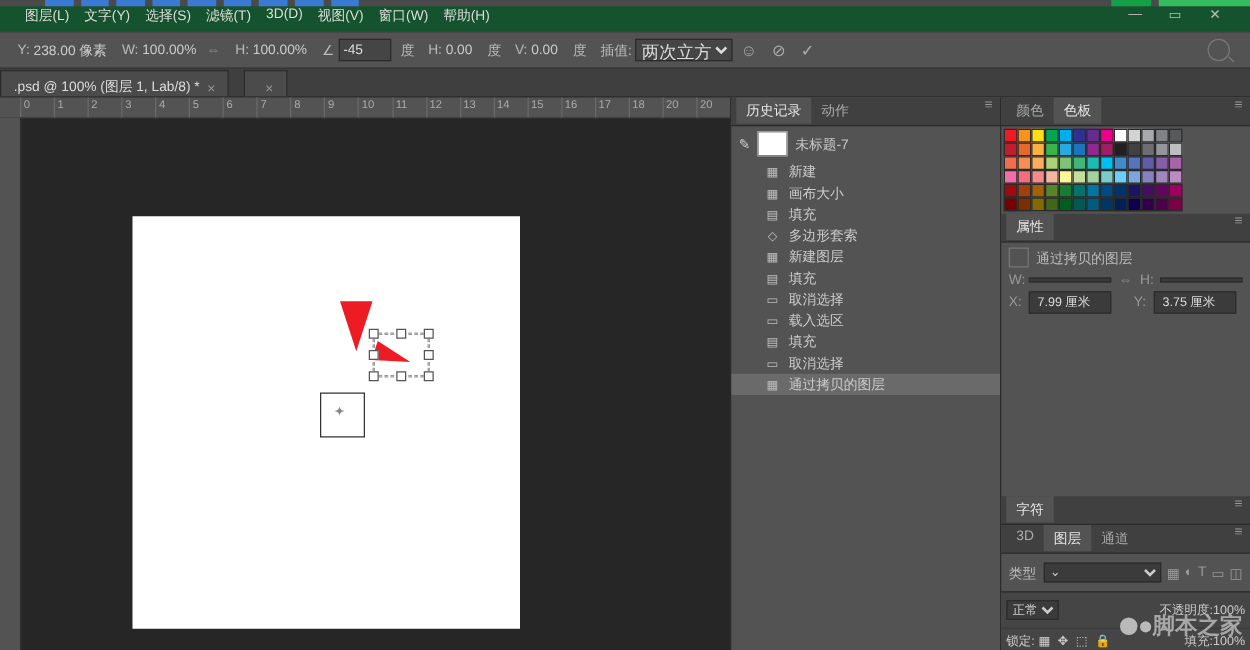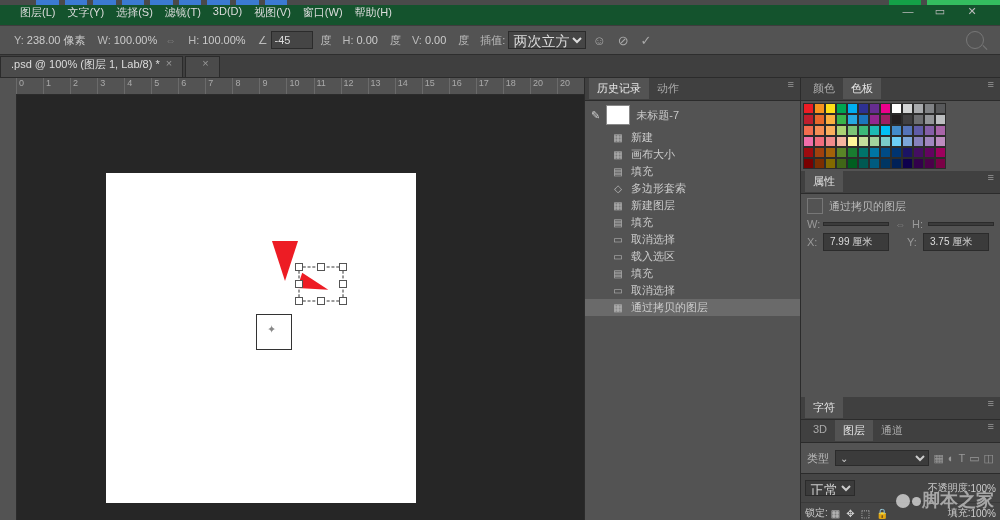--- a/index.html
+++ b/index.html
@@ -19,21 +19,21 @@
   .optbar .val{margin-right:4px}
   .optbar .link{margin:0 4px;color:#888}
   .optbar input.ang{width:34px;height:16px;background:#454545;border:1px solid #2b2b2b;color:#ddd;font-size:11px;padding:0 3px}
   .optbar select{height:18px;background:#454545;color:#ddd;border:1px solid #2b2b2b;font-size:14px}
   .optbar .ico{margin:0 6px;color:#aaa;font-size:13px}
   .optbar .spacer{flex:1}
   .optbar .search{width:16px;height:16px;border:1px solid #777;border-radius:50%;position:relative;margin-right:10px}
   .optbar .search::after{content:"";position:absolute;width:6px;height:1px;background:#777;right:-5px;bottom:0;transform:rotate(45deg)}
   
   .tabbar{height:22px;background:#3f3f3f;display:flex;align-items:flex-end;border-bottom:1px solid #2b2b2b}
-  .tab{height:20px;padding:0 10px;margin-right:2px;background:#4b4b4b;border:1px solid #2b2b2b;border-bottom:none;display:flex;align-items:flex-start;color:#ddd;font-size:11px}
+  .tab{height:20px;padding:0 10px;margin-right:12px;background:#4b4b4b;border:1px solid #2b2b2b;border-bottom:none;display:flex;align-items:flex-end;color:#ddd;font-size:11px}
   .tab .x{margin-left:6px;color:#999}
   
   .work{display:flex;height:445px}
   .canvas-area{width:633px;background:#262626;position:relative}
   .ruler-h{position:absolute;top:0;left:16px;right:0;height:16px;background:#535353;border-bottom:1px solid #2b2b2b;display:flex;color:#aaa;font-size:9px}
   .ruler-h span{width:41px;text-align:left;padding-left:2px;border-left:1px solid #6a6a6a;box-sizing:border-box}
   .ruler-v{position:absolute;top:16px;left:0;width:16px;bottom:0;background:#535353;border-right:1px solid #2b2b2b}
   .ruler-c{position:absolute;top:0;left:0;width:16px;height:16px;background:#535353;border-right:1px solid #2b2b2b;border-bottom:1px solid #2b2b2b}
   .doc{position:absolute;left:106px;top:95px;width:310px;height:330px;background:#fff}
   
@@ -65,21 +65,21 @@
   .swatch-grid{display:grid;grid-template-columns:repeat(13,11px);grid-auto-rows:11px;gap:0;padding:2px}
   .sw{width:11px;height:11px;border:1px solid #2b2b2b;box-sizing:border-box}
   .props{padding:4px 6px;color:#bbb}
   .props .row{display:flex;align-items:center;margin:3px 0}
   .props .row .k{width:16px;color:#999}
   .props .row .box{background:#3b3b3b;border:1px solid #2b2b2b;padding:1px 6px;min-width:52px;font-size:10px;color:#ddd}
   .props .title{display:flex;align-items:center;margin-bottom:4px}
   .props .title .picon{width:14px;height:14px;border:1px solid #777;margin-right:6px}
   .char-panel .row select{flex:1;background:#3b3b3b;border:1px solid #2b2b2b;color:#ccc;font-size:10px;height:16px}
   .layerbar{height:28px;background:#454545;border-top:1px solid #2b2b2b;display:flex;align-items:center;padding:0 4px;font-size:10px;color:#ccc}
-  .layerbar select{background:#3b3b3b;border:1px solid #2b2b2b;color:#ccc;font-size:14px;height:16px}
+  .layerbar select{background:#3b3b3b;border:1px solid #2b2b2b;color:#ccc;font-size:10px;height:16px}
   .layerbar .sp{flex:1}
   .layerbar2{height:20px;background:#454545;display:flex;align-items:center;padding:0 4px;font-size:10px;color:#ccc;border-top:1px solid #3a3a3a}
   .watermark{position:absolute;right:6px;bottom:8px;color:#b9b9b9;font-weight:bold;font-size:18px;opacity:.85;pointer-events:none}
   .watermark .ball{display:inline-block;width:14px;height:14px;background:#cfcfcf;border-radius:50%;vertical-align:middle;margin-right:-4px}
 </style>
 </head>
 <body>
 
 <div class="top-deco">
   <i></i>

